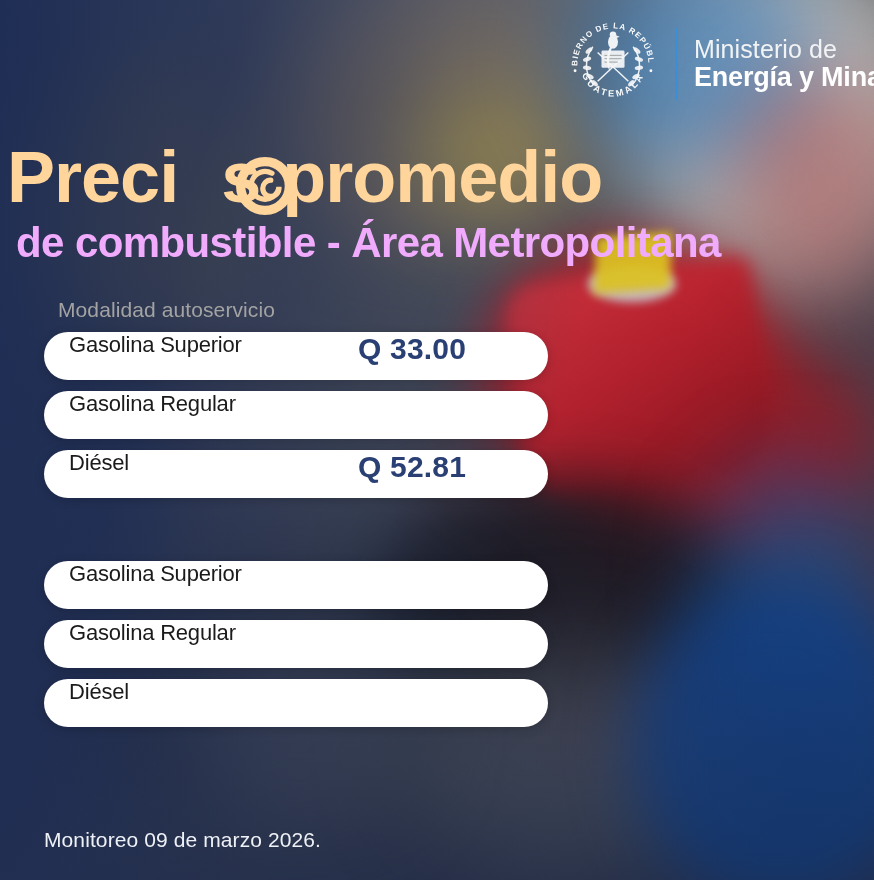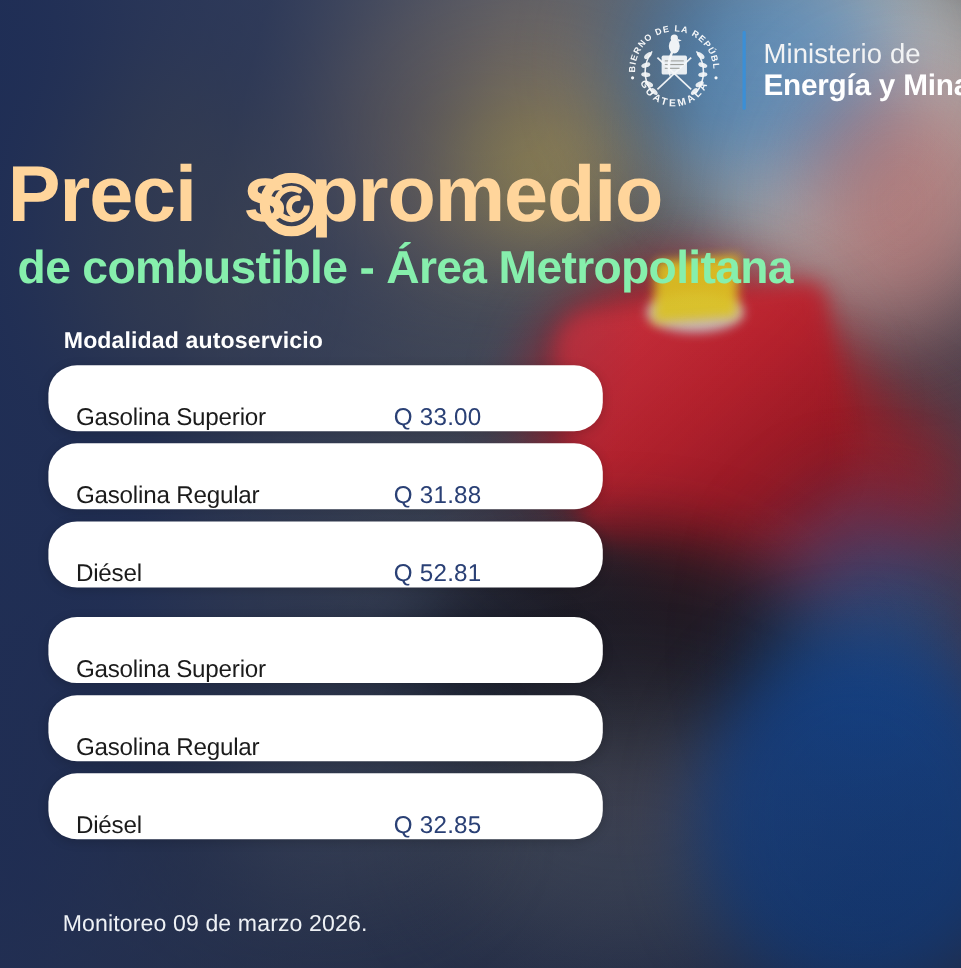--- a/index.html
+++ b/index.html
@@ -142,71 +142,71 @@
     position: absolute;
     left: 236px; top: 157px;
     width: 58px; height: 58px;
     pointer-events: none;
   }
   .title-sub {
     position: absolute;
     left: 16px; top: 222px;
     font-size: 42px;
     font-weight: bold;
-    color: #86efac;
+    color: #f0abfc;
     letter-spacing: -0.6px;
     white-space: nowrap;
     line-height: 1;
   }
 
   
   .section { position: absolute; left: 44px; width: 520px; }
   .section-head {
-    color: #ffffff;
+    color: #a3a3a3;
     font-size: 21px;
-    font-weight: bold;
+    font-weight: normal;
     letter-spacing: 0.1px;
     margin: 0 0 10px 14px;
   }
   .pill {
     position: relative;
     width: 504px;
-    height: 60px;
+    height: 48px;
     background: #ffffff;
     border-radius: 26px;
     display: flex;
-    align-items: flex-end;
+    align-items: flex-start;
     justify-content: space-between;
     box-sizing: border-box;
     padding: 0 0 0 25px;
     margin-bottom: 11px;
     box-shadow: 0 2px 10px rgba(0,0,0,0.18);
   }
   .pill-label {
     color: #1b1b1b;
     font-size: 22px;
     font-weight: 400;
     letter-spacing: -0.2px;
   }
   .pill-price {
     color: #2a4075;
-    font-size: 22px;
-    font-weight: normal;
+    font-size: 30px;
+    font-weight: bold;
     letter-spacing: 0.2px;
     width: 190px;
     text-align: left;
   }
 
   #section-self    { top: 298px; }
   #section-full    { top: 561px; }
 
   
   .footer-note {
     position: absolute;
-    left: 57px; top: 828px;
+    left: 44px; top: 828px;
     color: #eef1f5;
     font-size: 21px;
     font-weight: 400;
     letter-spacing: 0.1px;
   }
 </style>
 </head>
 <body>
 
 <div id="poster">
@@ -315,40 +315,38 @@
   <div class="section" id="section-self">
     <div class="section-head">Modalidad autoservicio</div>
 
     <div class="pill">
       <span class="pill-label">Gasolina Superior</span>
       <span class="pill-price">Q 33.00</span>
     </div>
 
     <div class="pill">
       <span class="pill-label">Gasolina Regular</span>
-      <span class="pill-price">Q 31.88</span>
     </div>
 
     <div class="pill">
       <span class="pill-label">Diésel</span>
       <span class="pill-price">Q 52.81</span>
     </div>
   </div>
 
   <div class="section" id="section-full">
 
     <div class="pill">
       <span class="pill-label">Gasolina Superior</span>
     </div>
 
     <div class="pill">
       <span class="pill-label">Gasolina Regular</span>
     </div>
 
     <div class="pill">
       <span class="pill-label">Diésel</span>
-      <span class="pill-price">Q 32.85</span>
     </div>
   </div>
 
   <div class="footer-note">Monitoreo 09 de marzo 2026.</div>
 
 </div>
 
 </body></html>

